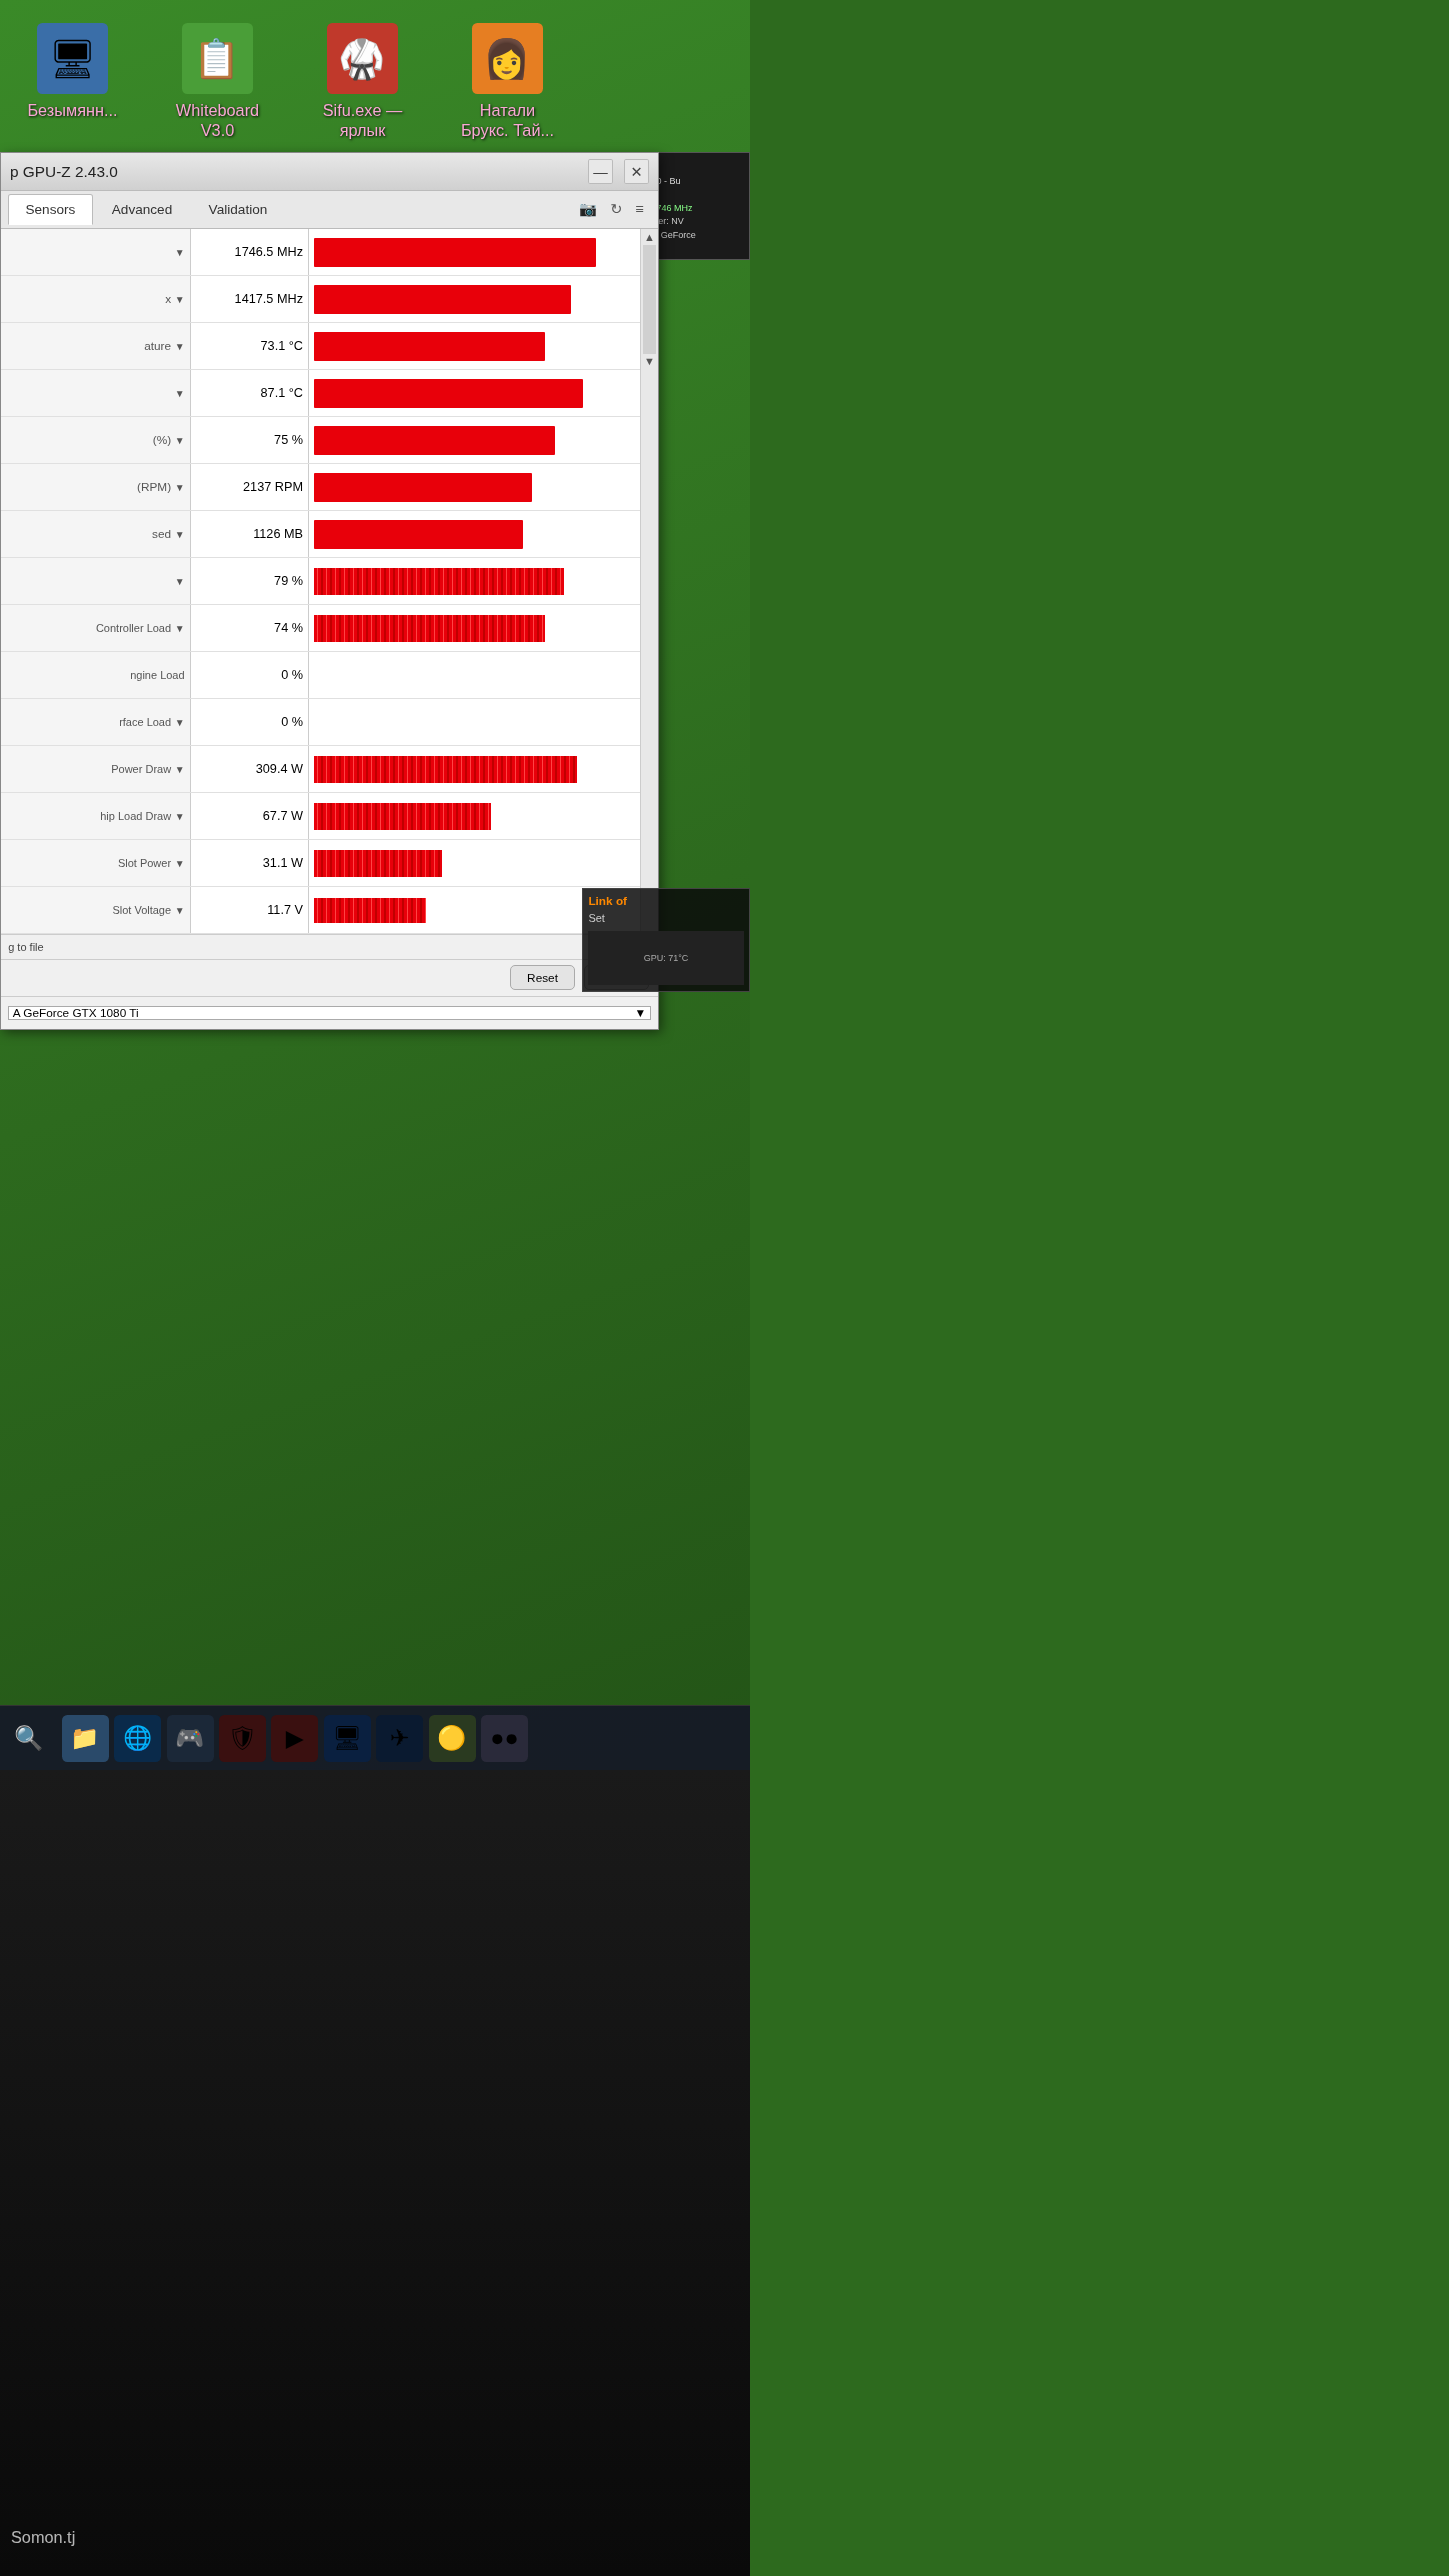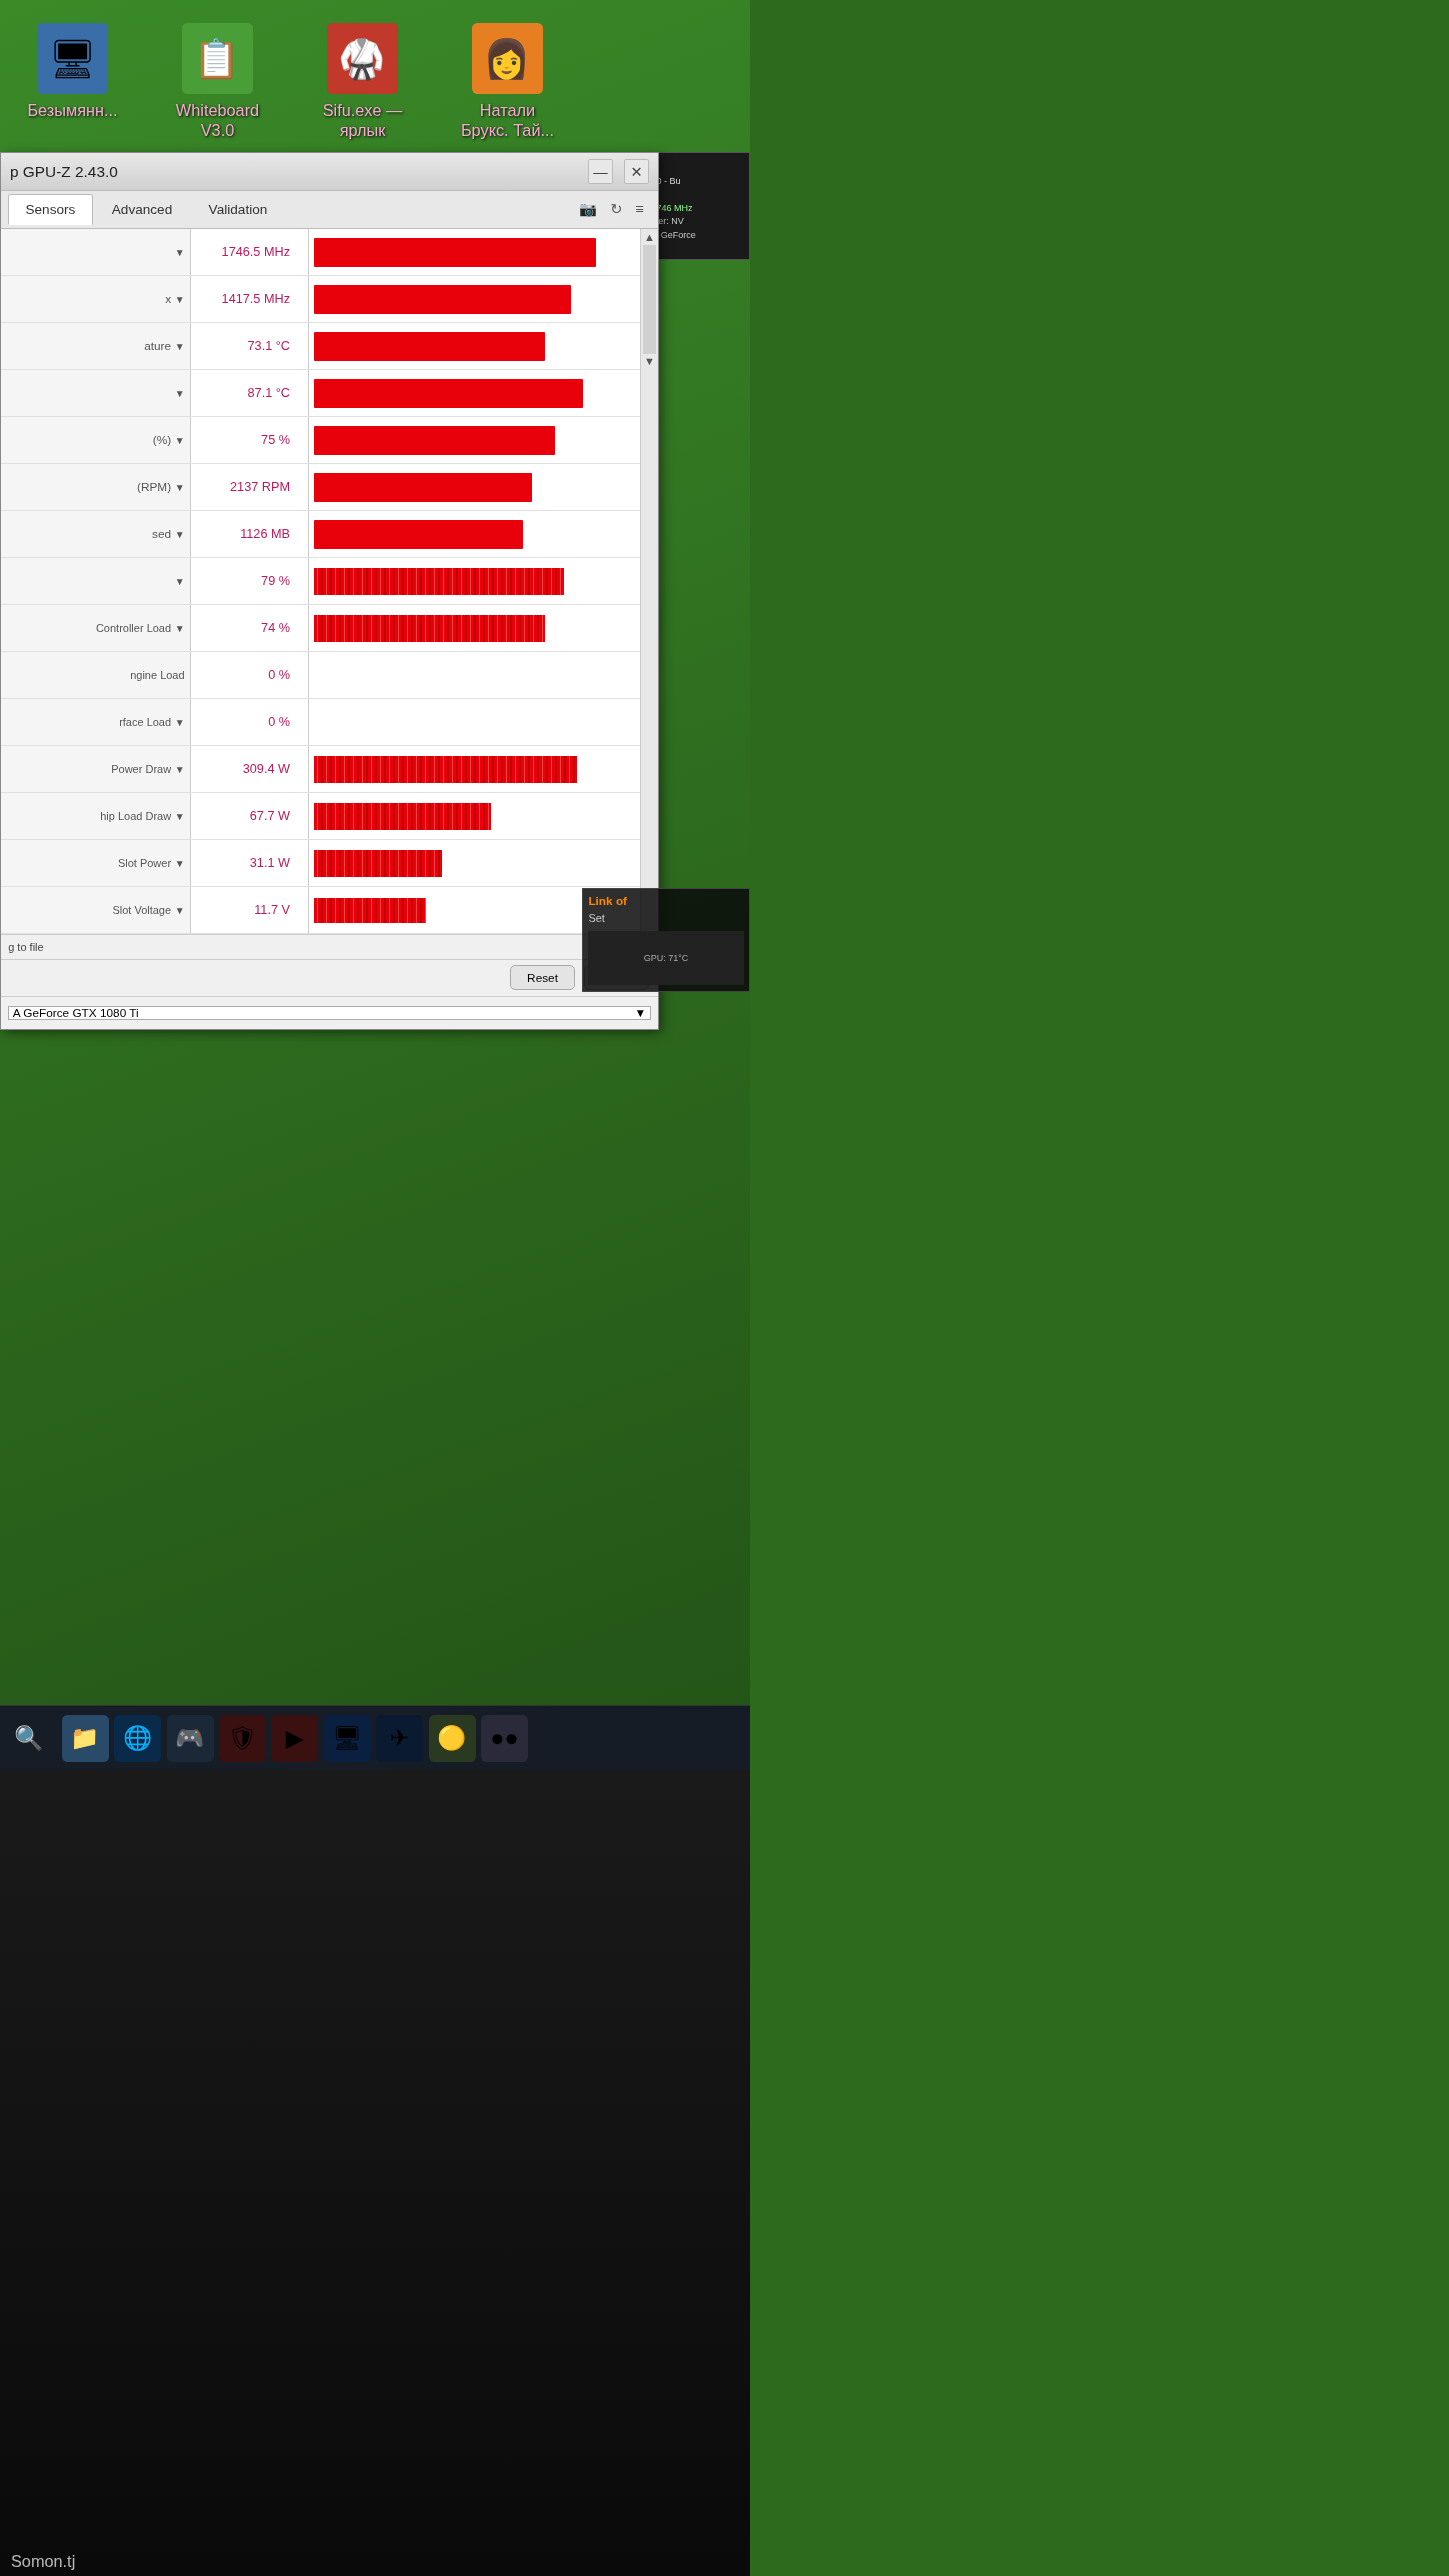--- a/index.html
+++ b/index.html
@@ -199,23 +199,23 @@
       color: #555;
       cursor: pointer;
     }
 
     .sensor-value-cell {
       width: 118px;
       min-width: 118px;
       display: flex;
       align-items: center;
       justify-content: flex-end;
-      padding-right: 18px;
+      padding-right: 5px;
       font-size: 12.7px;
-      color: #be185d;
+      color: #000000;
       border-right: 0.9px solid #ccc;
       background: #fff;
       font-weight: 500;
     }
 
     .sensor-graph-cell {
       flex: 1;
       display: flex;
       align-items: center;
       padding: 3.6px 5.4px;
@@ -349,21 +349,21 @@
       bottom: 0;
       left: 0;
       width: 750px;
       height: 806px;
       background: linear-gradient(to bottom, #1a1a1a 0%, #0a0a0a 100%);
     }
 
     
     .watermark {
       position: absolute;
-      bottom: 5px;
+      bottom: 29px;
       left: 11px;
       color: rgba(255,255,255,0.7);
       font-size: 16.3px;
     }
 
     
     .sensors-wrapper {
       display: flex;
     }
 

